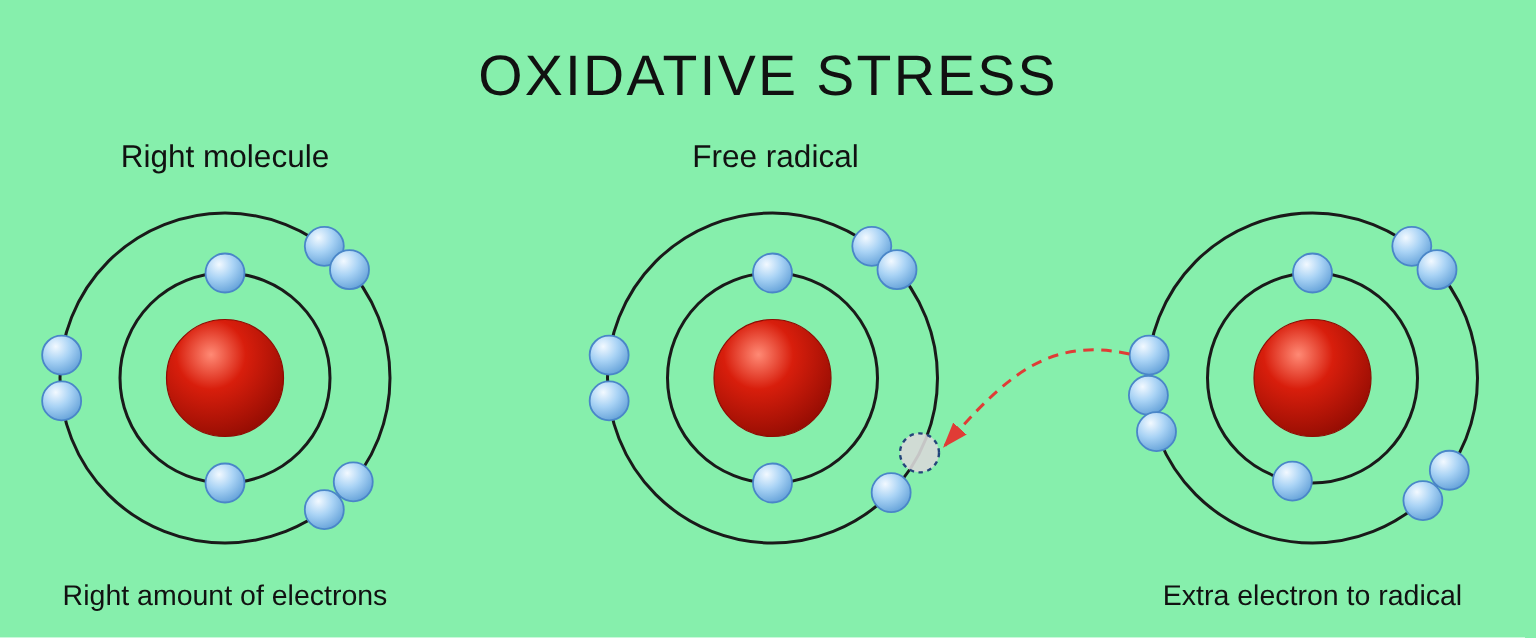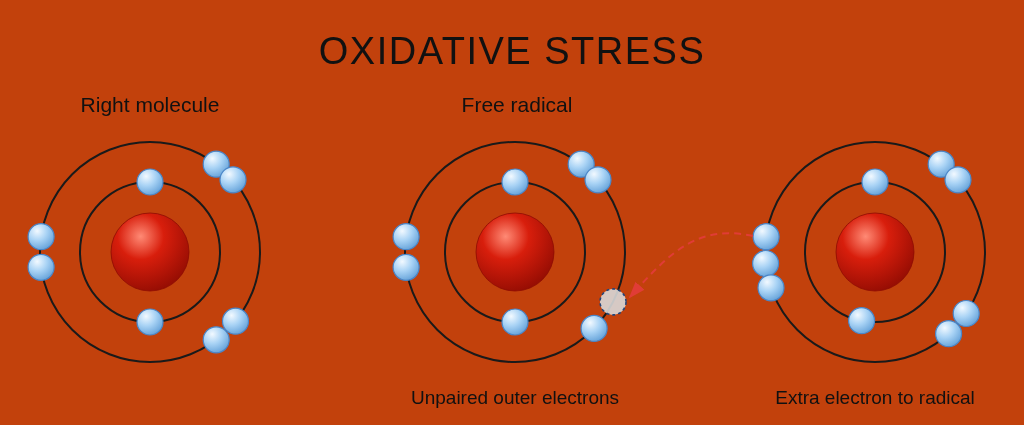--- a/index.html
+++ b/index.html
@@ -2,21 +2,21 @@
 <html><head>
 <meta charset="utf-8">
 <style>
   * { box-sizing: border-box; }
   html, body { margin: 0; padding: 0; background: #ffffff; }
   body { font-family: "Liberation Sans", sans-serif; color: #111111; }
   .canvas {
     position: relative;
     width: 1024px;
     height: 425px;
-    background: #c2410c;
+    background: #86efac;
     overflow: hidden;
     padding-left: 20px;
   }
   .title {
     position: absolute;
     top: 30px;
     left: 0;
     width: 100%;
     margin: 0;
     text-align: center;
@@ -104,16 +104,16 @@
           <circle cx="766.1" cy="236.7" r="13" fill="url(#electronGrad)" stroke="#4a86c8" stroke-width="1.2"></circle>
           <circle cx="765.6" cy="263.5" r="13" fill="url(#electronGrad)" stroke="#4a86c8" stroke-width="1.2"></circle>
           <circle cx="771.0" cy="287.8" r="13" fill="url(#electronGrad)" stroke="#4a86c8" stroke-width="1.2"></circle>
           <circle cx="966.2" cy="313.5" r="13" fill="url(#electronGrad)" stroke="#4a86c8" stroke-width="1.2"></circle>
           <circle cx="948.6" cy="333.7" r="13" fill="url(#electronGrad)" stroke="#4a86c8" stroke-width="1.2"></circle>
         </g>
         <path d="M 753 236 C 698 224, 670.0107176607205 251.93895497135014, 630.0107176607205 296.93895497135014" fill="none" stroke="#e03c36" stroke-width="2" stroke-dasharray="7 5" marker-end="url(#arrowHead)"></path>
       </g>
   </svg>
 <div class="atom-label" style="left: 150px;">Right molecule</div>
+    <div class="atom-caption" style="left: 150px;">Right amount of electrons</div>
     <div class="atom-label" style="left: 517px;">Free radical</div>
-    <div class="atom-caption" style="left: 515px;">Unpaired outer electrons</div>
     <div class="atom-caption" style="left: 875px;">Extra electron to radical</div>
   </div>
 
 </body></html>

